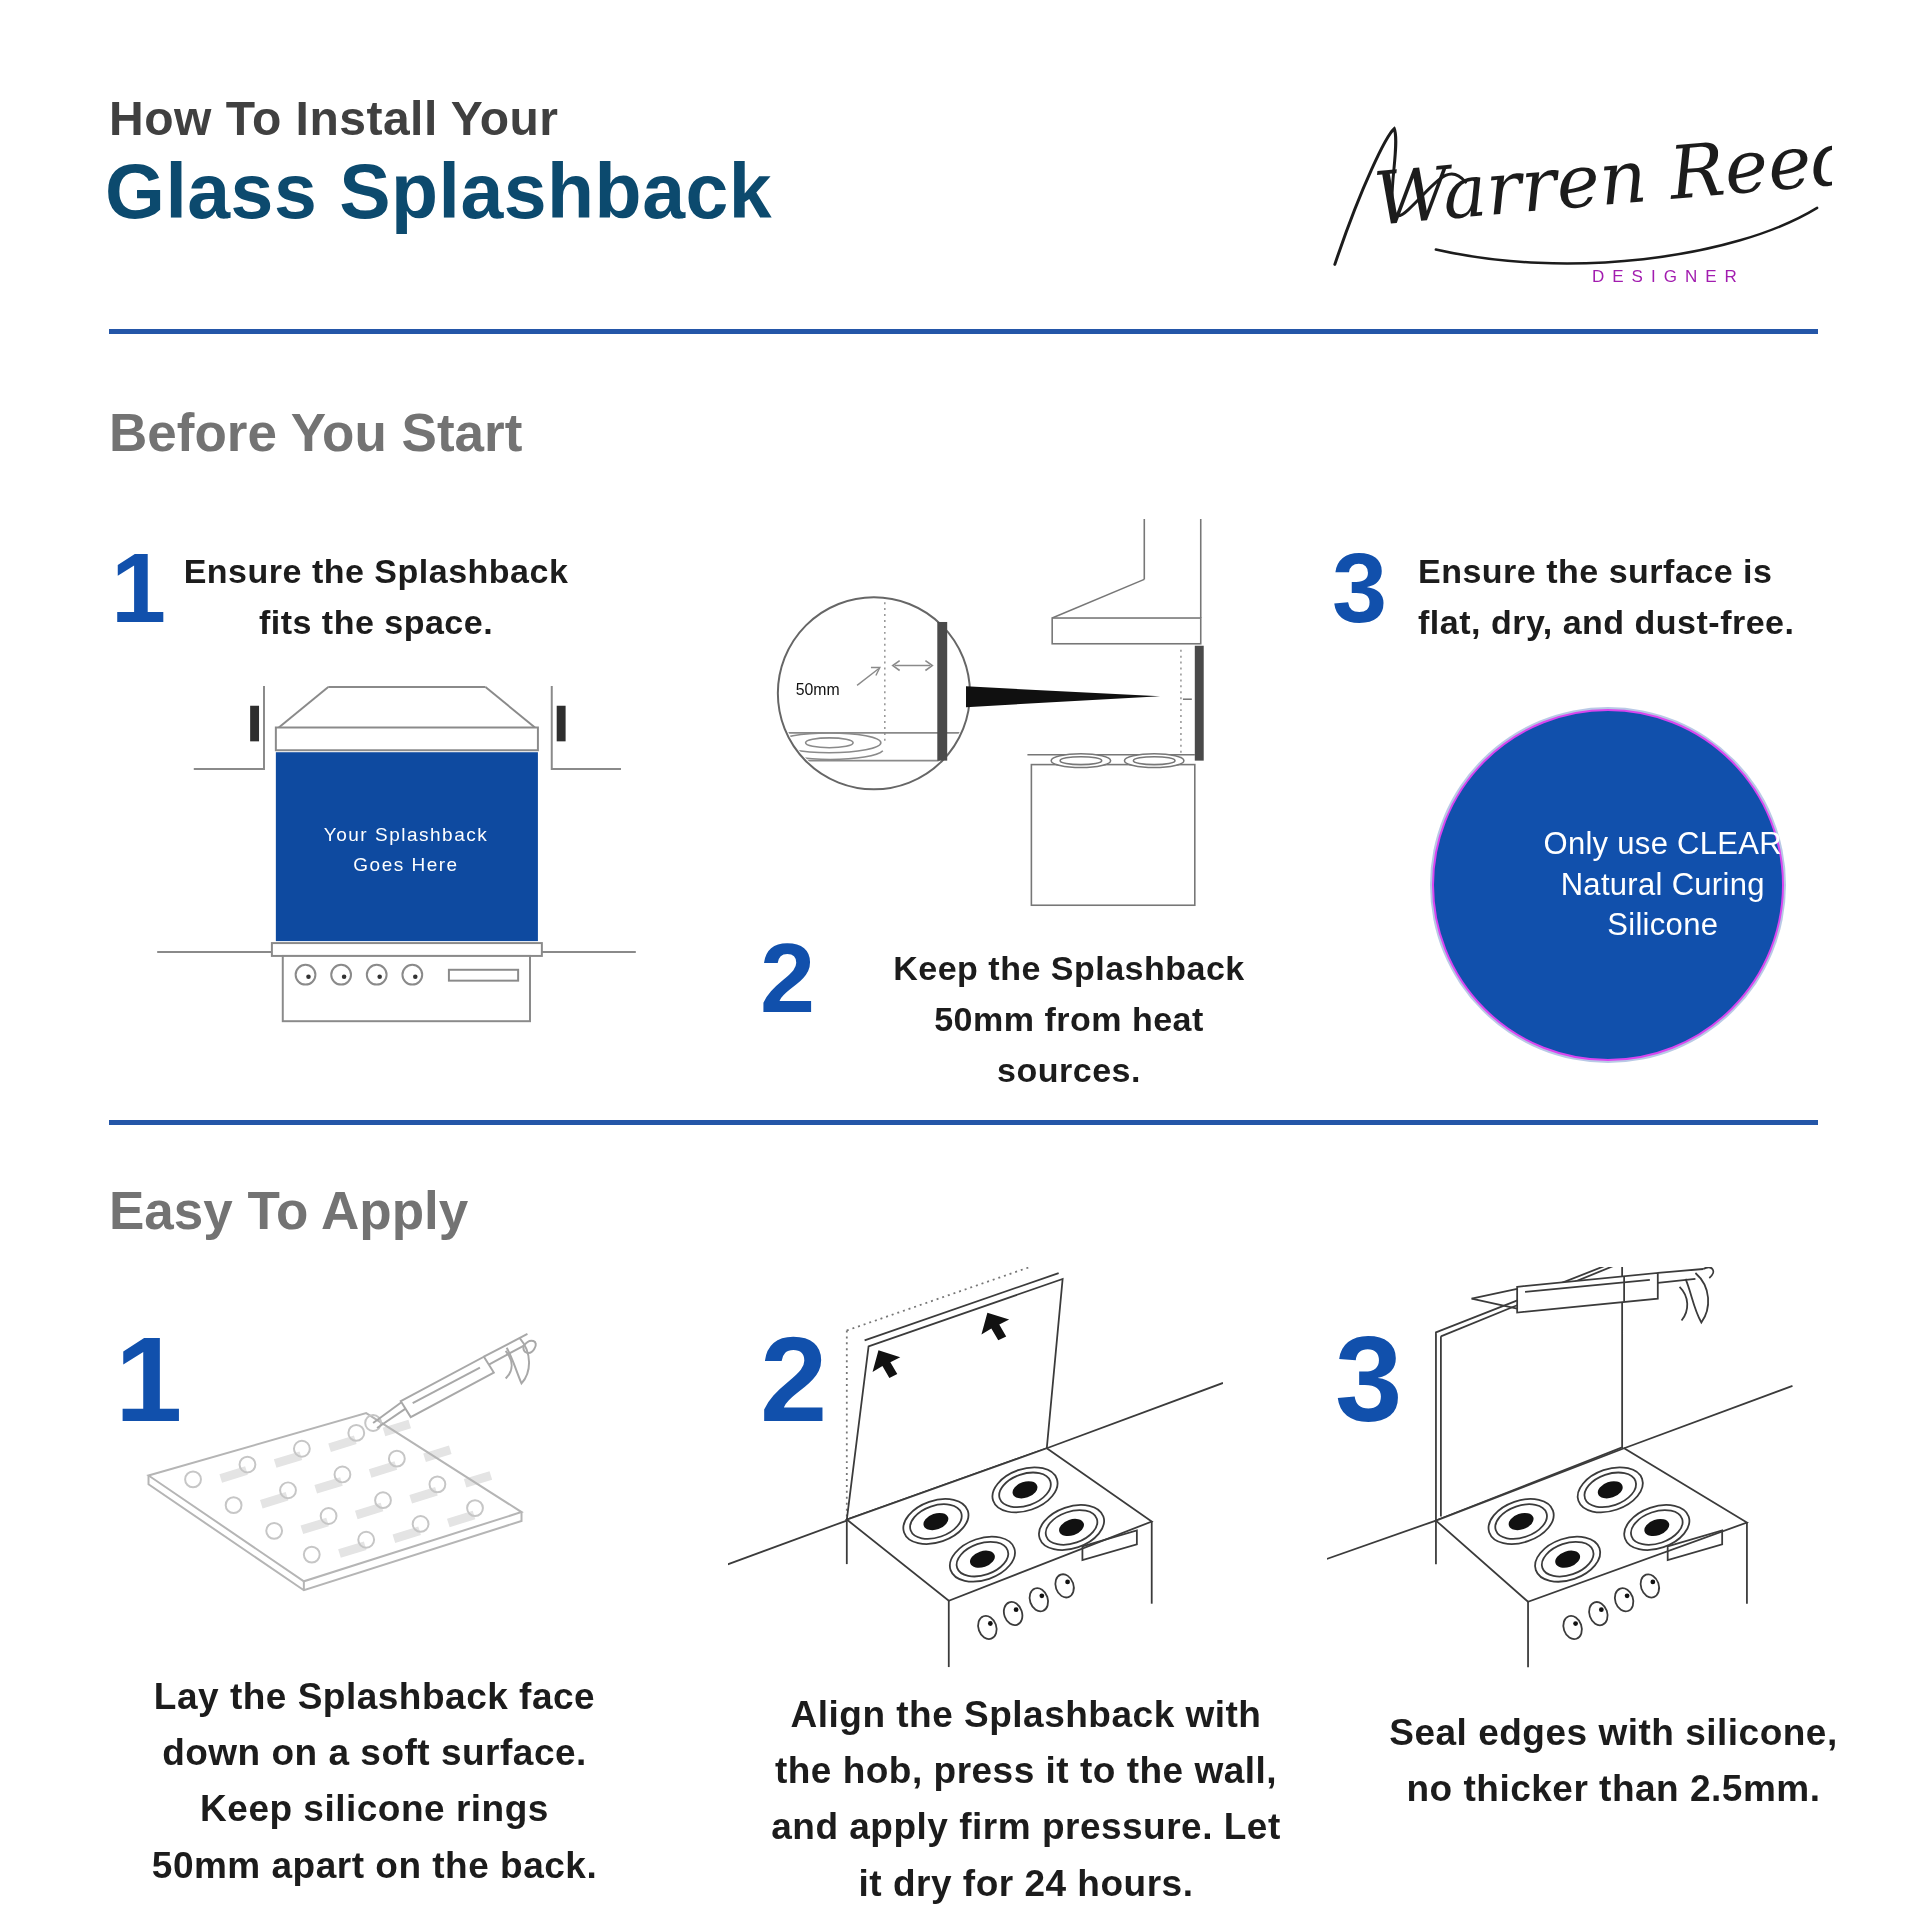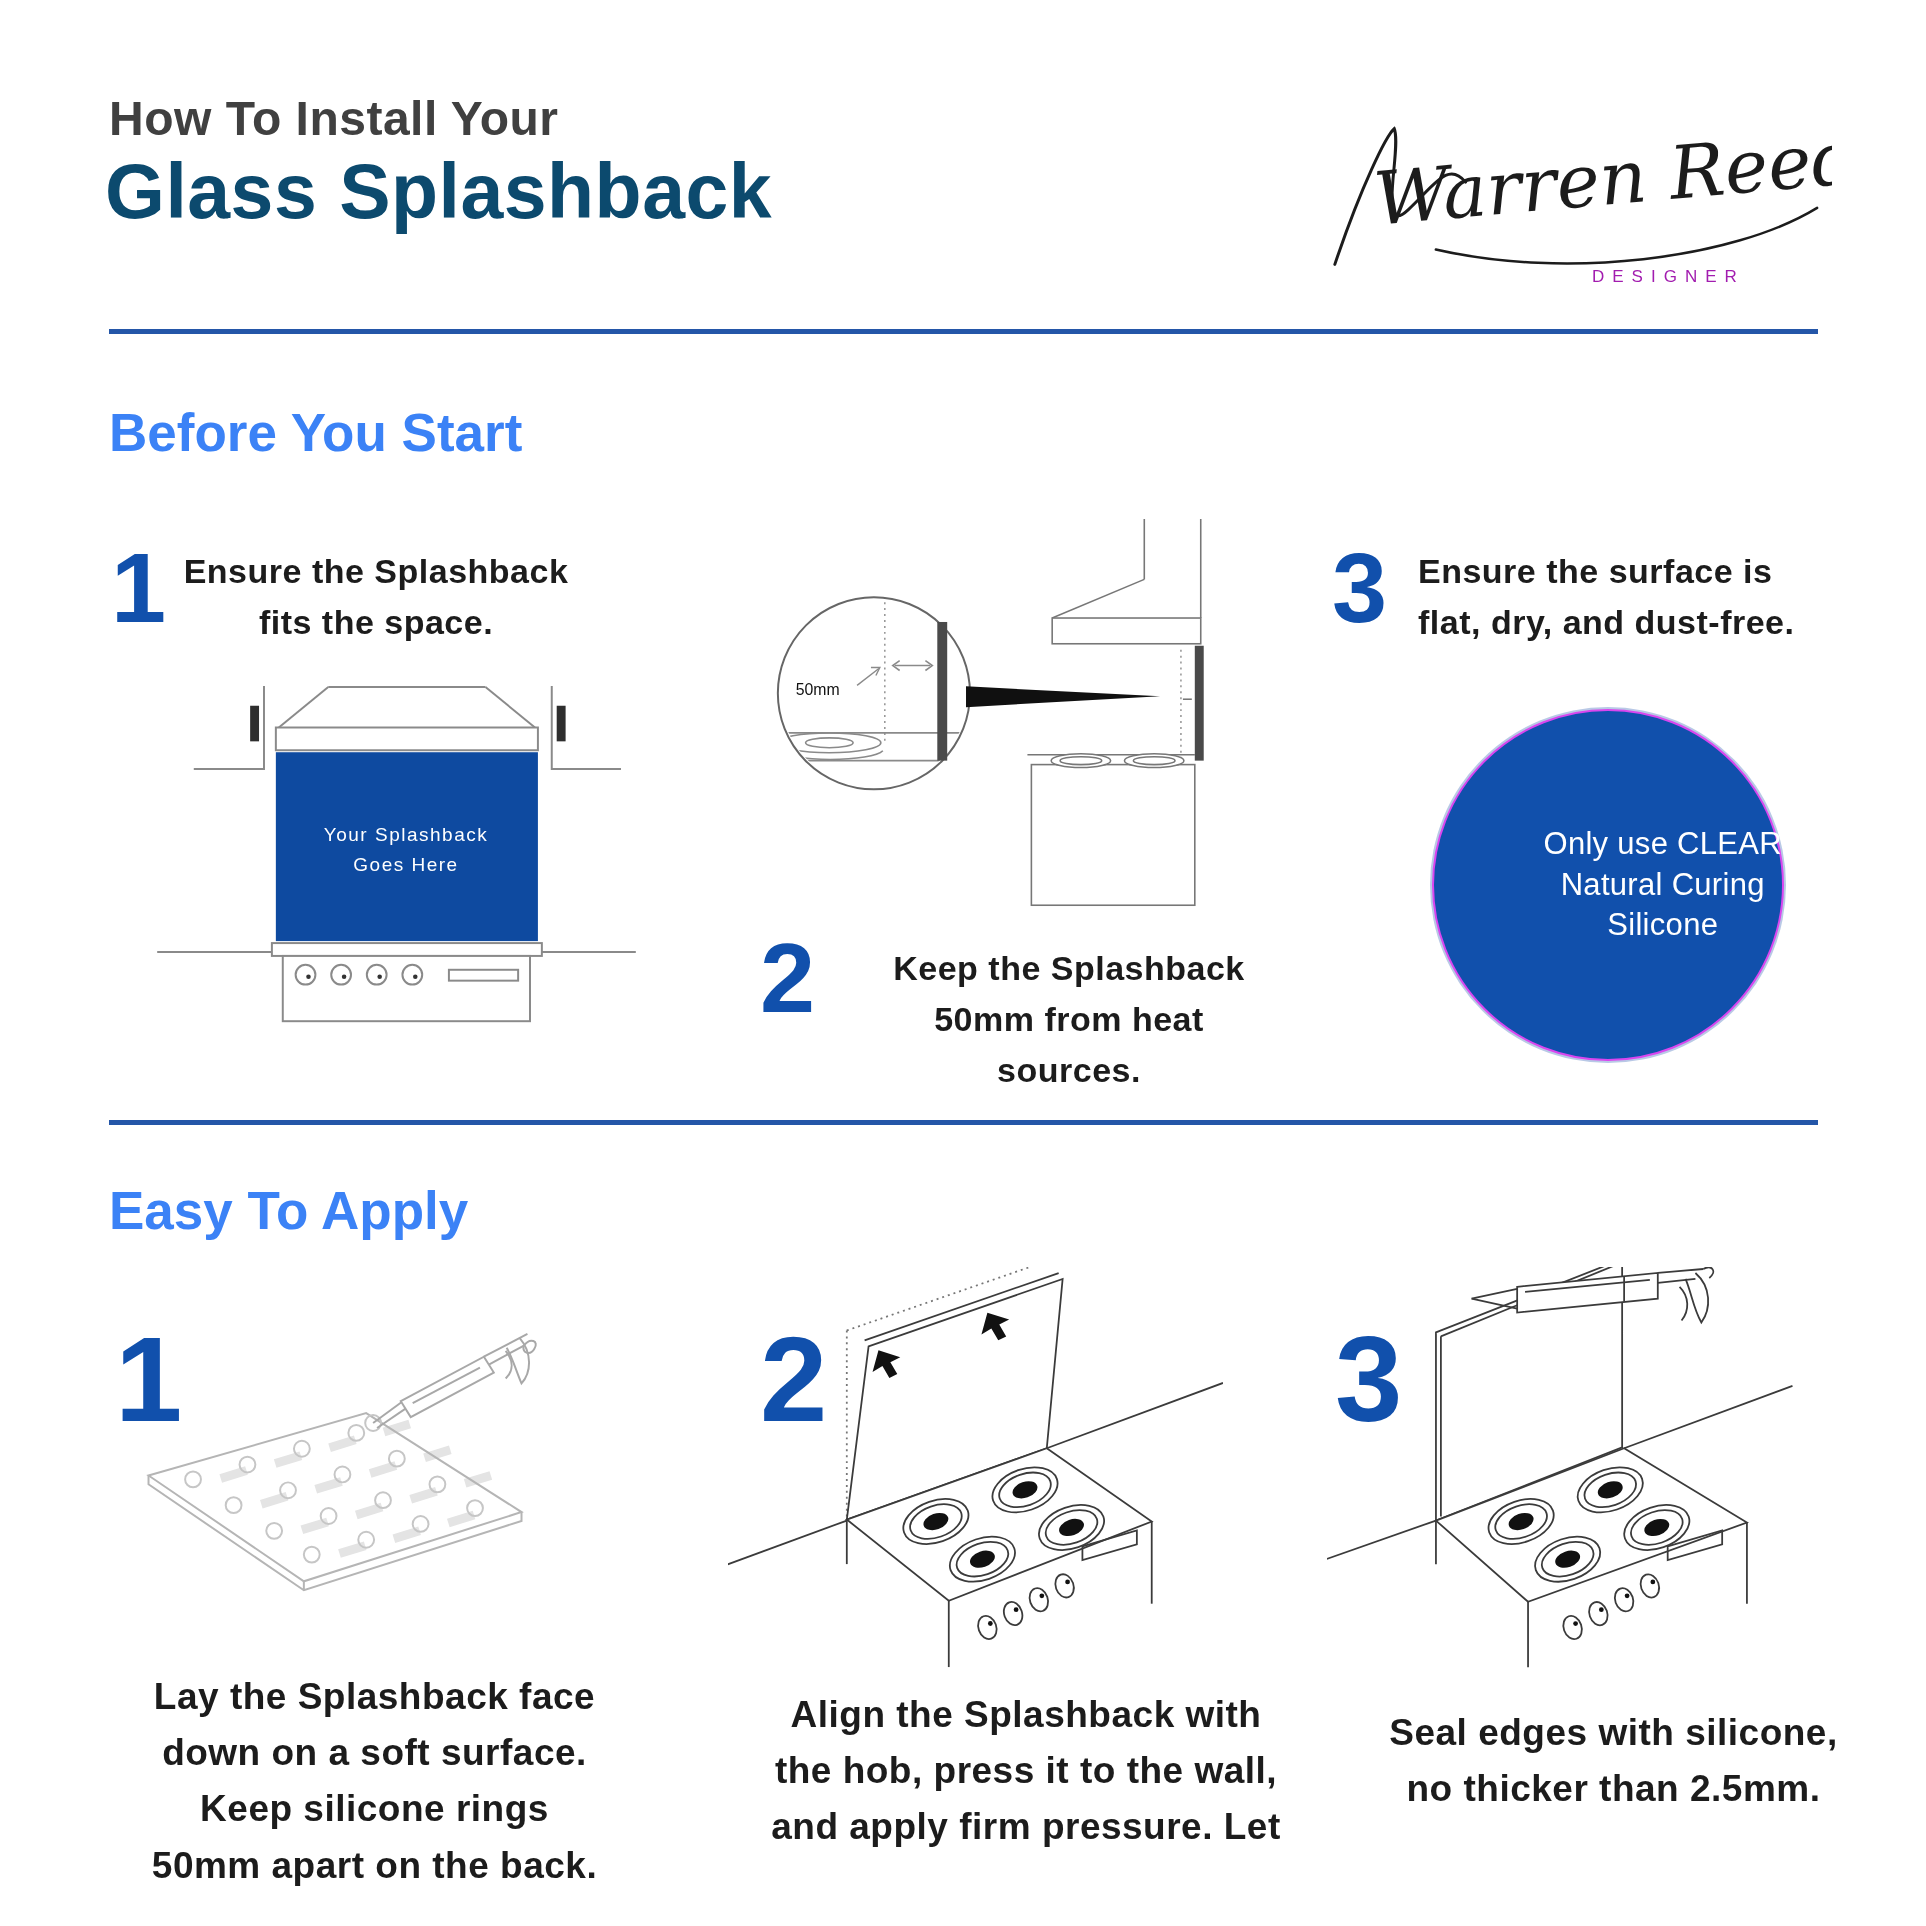--- a/index.html
+++ b/index.html
@@ -2,21 +2,21 @@
 <html><head>
 <meta charset="utf-8">
 <style>
   html,body{margin:0;padding:0;background:#ffffff;}
   body{width:1927px;height:1927px;position:relative;overflow:hidden;
        font-family:"Liberation Sans", sans-serif;color:#1b1b1b;}
   .abs{position:absolute;}
   .title1{font-size:48px;font-weight:700;letter-spacing:0.5px;color:#404040;}
   .title2{font-size:77px;font-weight:700;letter-spacing:0.5px;color:#0c4a6e;}
   .divider{height:5px;background:#2456A8;}
-  .section-heading{font-size:53px;font-weight:700;color:#3b82f6;}
+  .section-heading{font-size:53px;font-weight:700;color:#737373;}
   .num-lg{font-size:99px;font-weight:700;color:#1150AC;line-height:.9;}
   .num-xl{font-size:121px;font-weight:700;color:#1150AC;line-height:.9;}
   .step-text{font-size:34px;font-weight:700;line-height:1.5;color:#1c1c1c;letter-spacing:0.5px;}
   .body-text{font-size:37px;font-weight:700;line-height:1.52;color:#1c1c1c;letter-spacing:0.5px;}
   .center{text-align:center;}
   .panel-label{font-size:19px;font-weight:400;letter-spacing:1.5px;color:#ffffff;
                line-height:1.6;text-align:center;}
   .note-circle{width:348px;height:348px;border-radius:50%;background:#1150AC;
                border:2px solid #d946ef;box-shadow:0 0 0 2px #b9c9e6;
                display:flex;align-items:center;justify-content:flex-end;}
@@ -330,18 +330,19 @@
 <div class="abs body-text center" style="left:117px;top:1669px;width:515px;">
   <div>Lay the Splashback face</div>
   <div>down on a soft surface.</div>
   <div>Keep silicone rings</div>
   <div>50mm apart on the back.</div>
 </div>
 <div class="abs body-text center" style="left:719px;top:1687px;width:614px;">
   <div>Align the Splashback with</div>
   <div>the hob, press it to the wall,</div>
   <div>and apply firm pressure. Let</div>
+  <div>it dry for 24 hours.</div>
 </div>
 <div class="abs body-text center" style="left:1361px;top:1705px;width:505px;">
   <div>Seal edges with silicone,</div>
   <div>no thicker than 2.5mm.</div>
 </div>
 
 
 </body></html>

